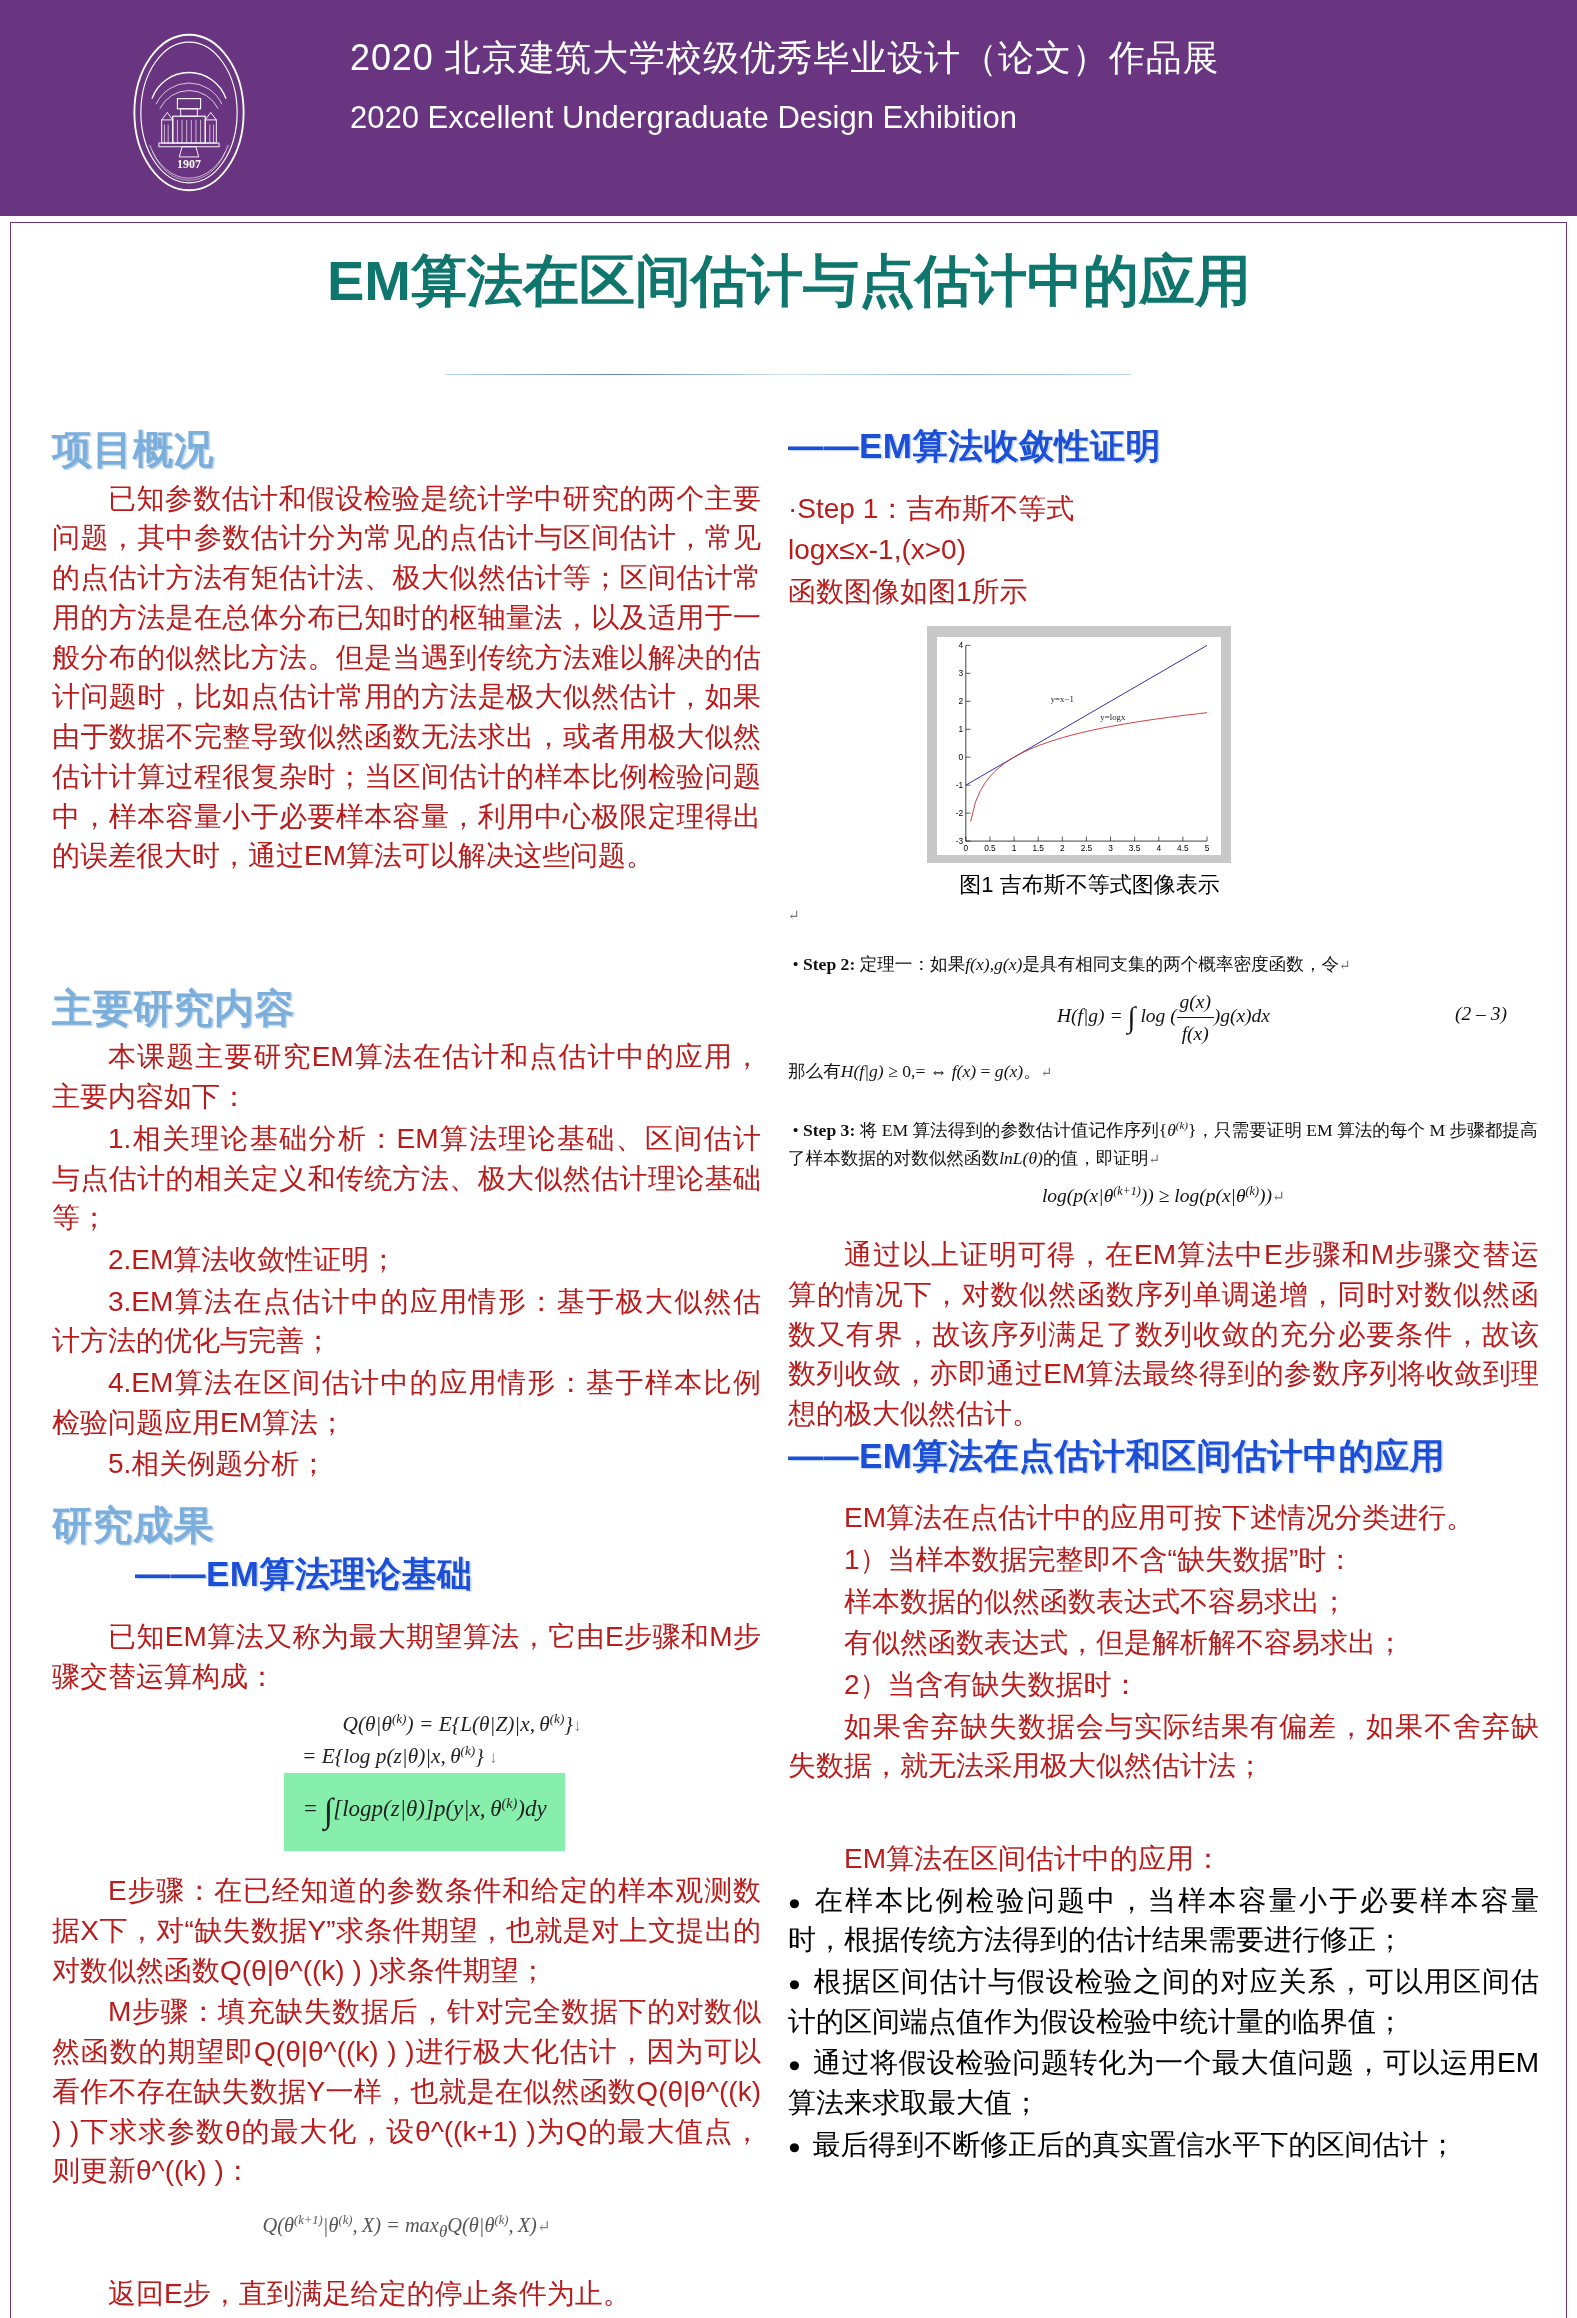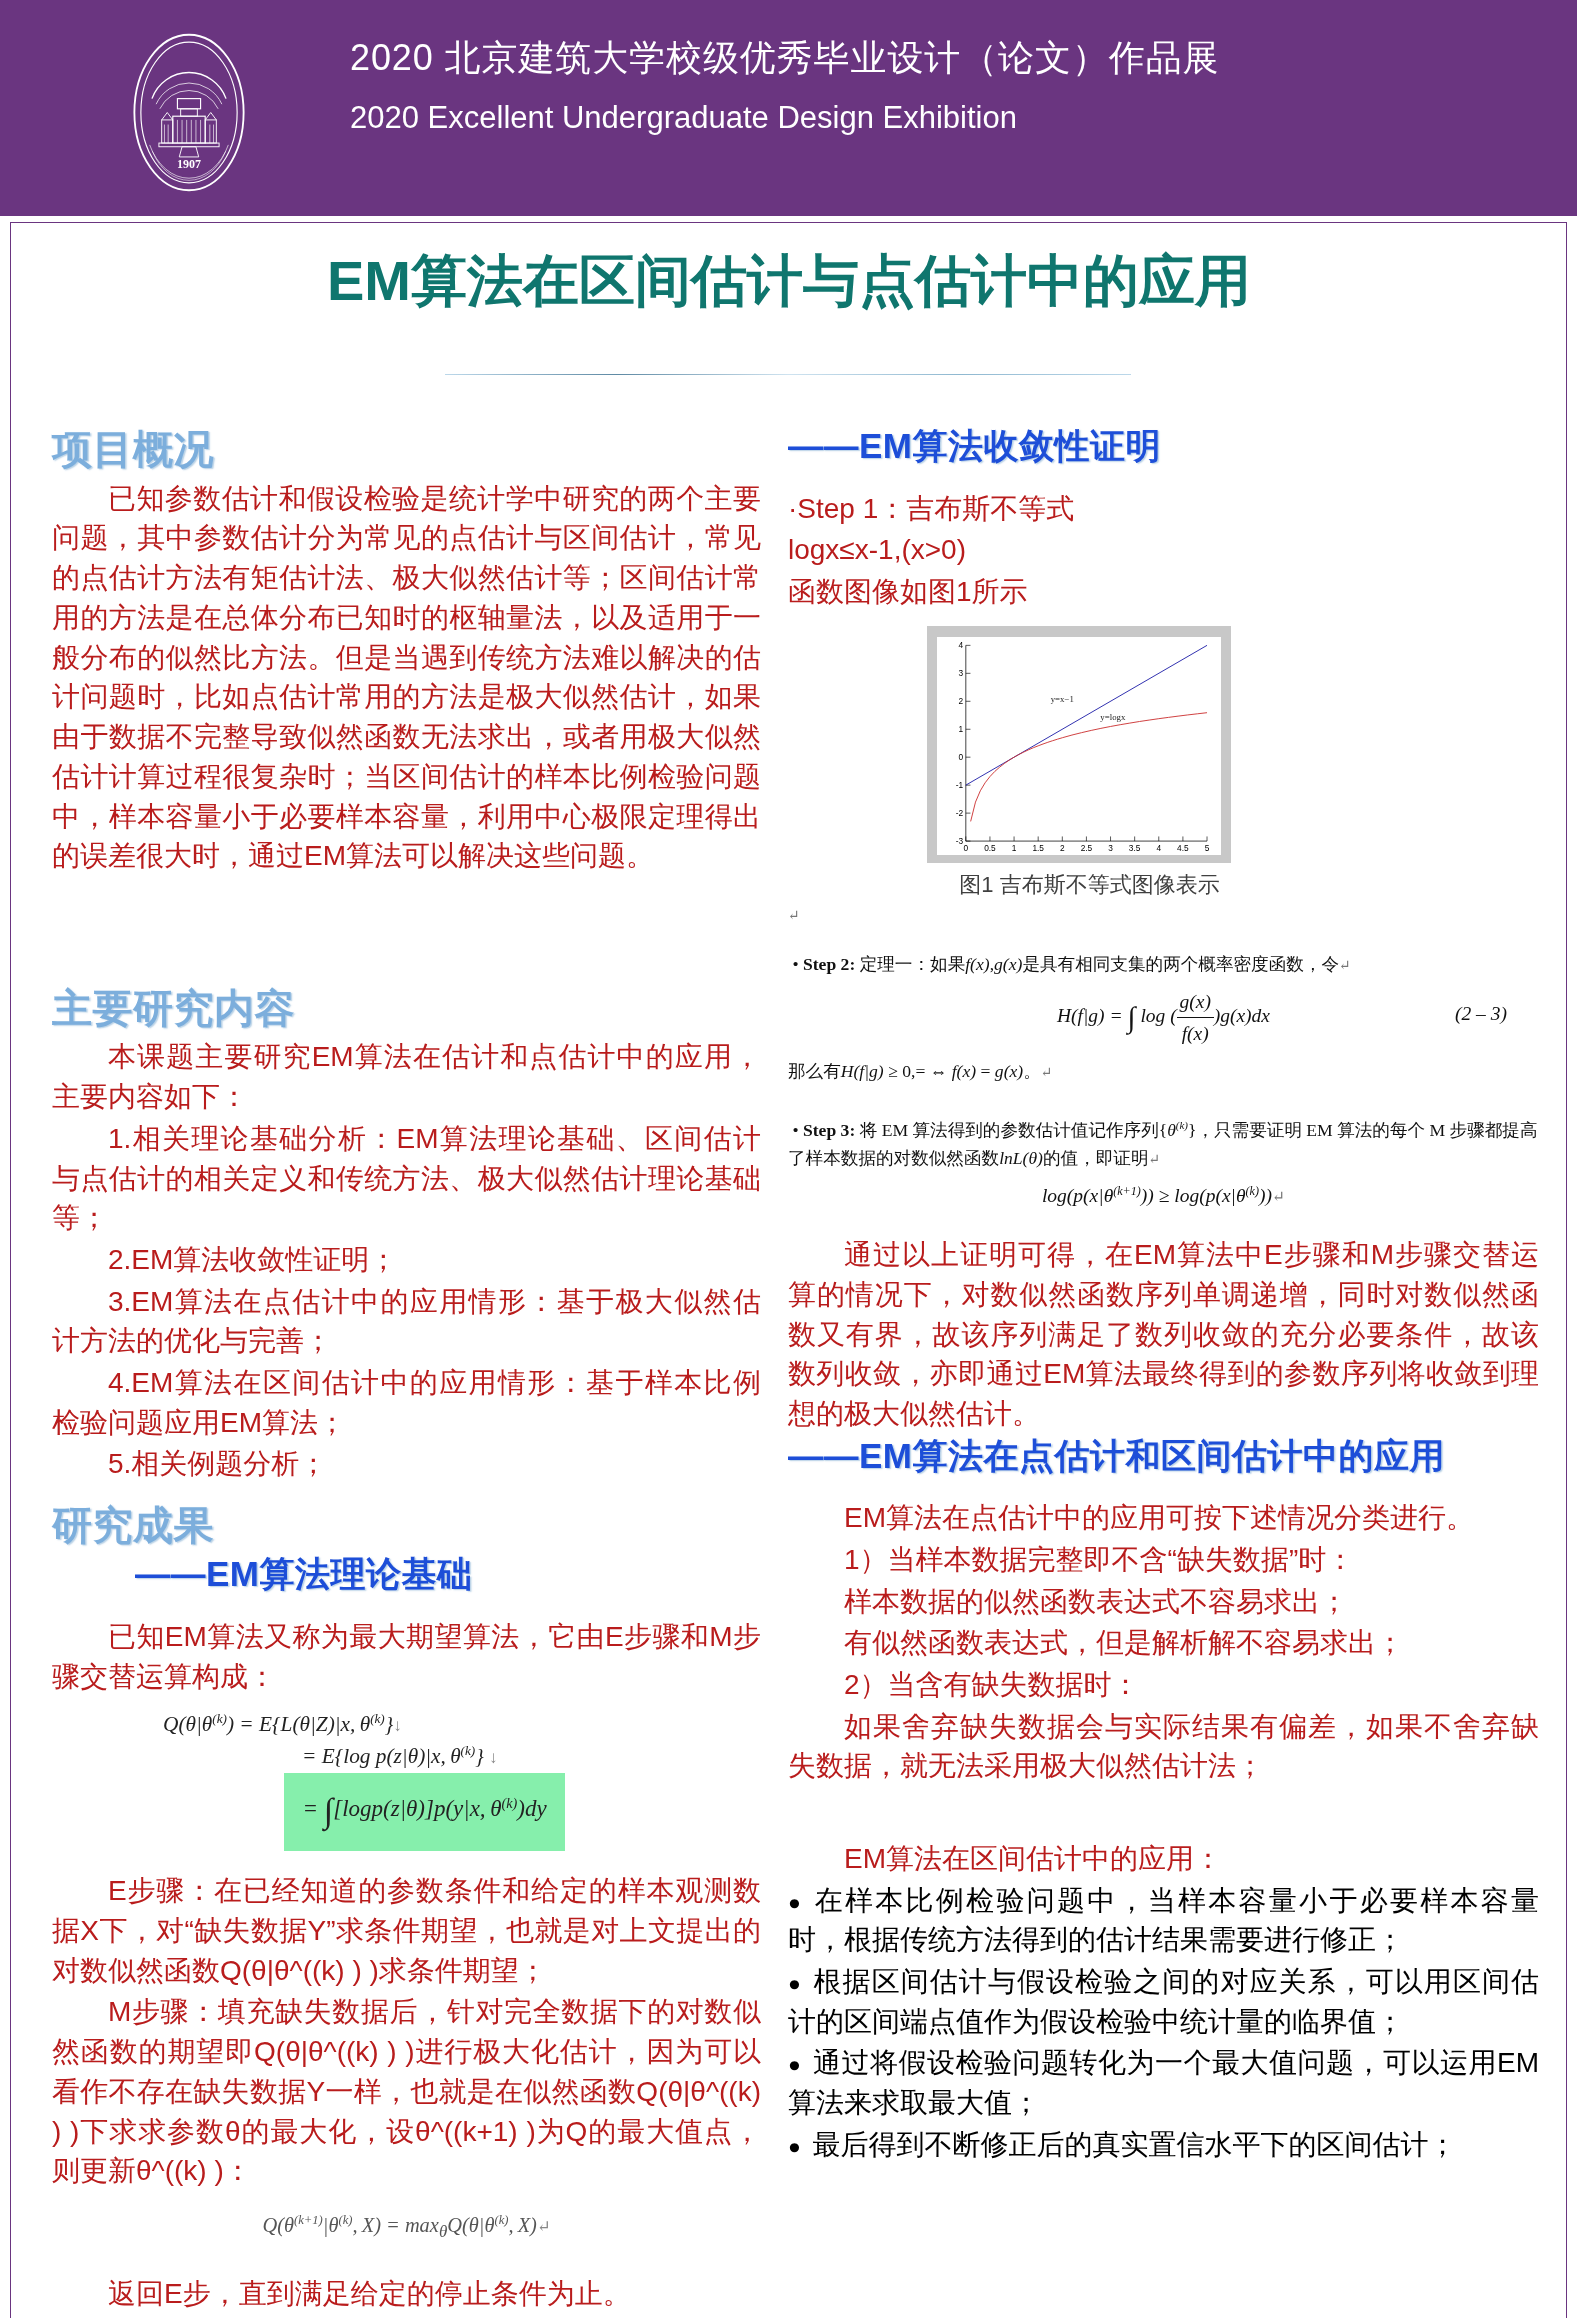--- a/index.html
+++ b/index.html
@@ -76,21 +76,21 @@
   .spacer-md{height:51px;}
   .spacer-lg{height:107px;}
 
   
   .formula-block{margin:12px 0 4.6px 0;}
   .formula-line{
     font-family:"Liberation Serif","DejaVu Serif",serif;
     font-style:italic;font-size:21.3px;color:#222;line-height:1.5;
     white-space:nowrap;
   }
-  .fml-1{margin-left:111px;}
+  .fml-1{margin-left:111px;text-align:center;}
   .fml-2{margin-left:250px;}
   .fml-3{
     margin-left:232px;background:#86efac;display:inline-block;
     padding:12px 18.5px 14px 18.5px;font-size:23px;
   }
   .fml-center{text-align:center;margin:18.5px 0 14px 0;font-size:20.4px;color:#555;}
   sup{font-size:.62em;vertical-align:super;font-style:italic;}
   .arrow{color:#888;font-style:normal;font-size:.8em;}
   .intg{font-size:1.5em;font-style:italic;vertical-align:-0.16em;}
 
@@ -103,21 +103,21 @@
   .wp .sp-red{border-bottom:1.4px wavy #e03030;}
   .wp-center{text-align:center;font-style:italic;font-size:19.5px;margin:8px 0;}
 
   
   .figbox{margin:14px 0 0 139px;width:325px;}
   .chartframe{
     background:#c8c8c8;padding:11px 10.2px 8.3px 10.2px;width:304px;box-sizing:border-box;
   }
   .chartinner{background:#fff;position:relative;width:284px;height:218px;}
   .figcap{
-    text-align:center;font-size:22px;color:#404040;margin-top:7.4px;
+    text-align:center;font-size:22px;color:#000000;margin-top:7.4px;
     font-family:"Liberation Sans",sans-serif;
   }
   .tk{font-family:"Liberation Sans",sans-serif;font-size:18px;fill:#000;}
   .slab{font-family:"Liberation Serif",serif;font-size:19px;fill:#222;}
 
   
   ul.blt{list-style:none;margin:0;padding:0;}
   ul.blt li{
     font-size:28px;line-height:1.42;color:#000;margin:0 0 1.9px 0;
     padding-left:0;position:relative;text-align:justify;font-weight:500;

